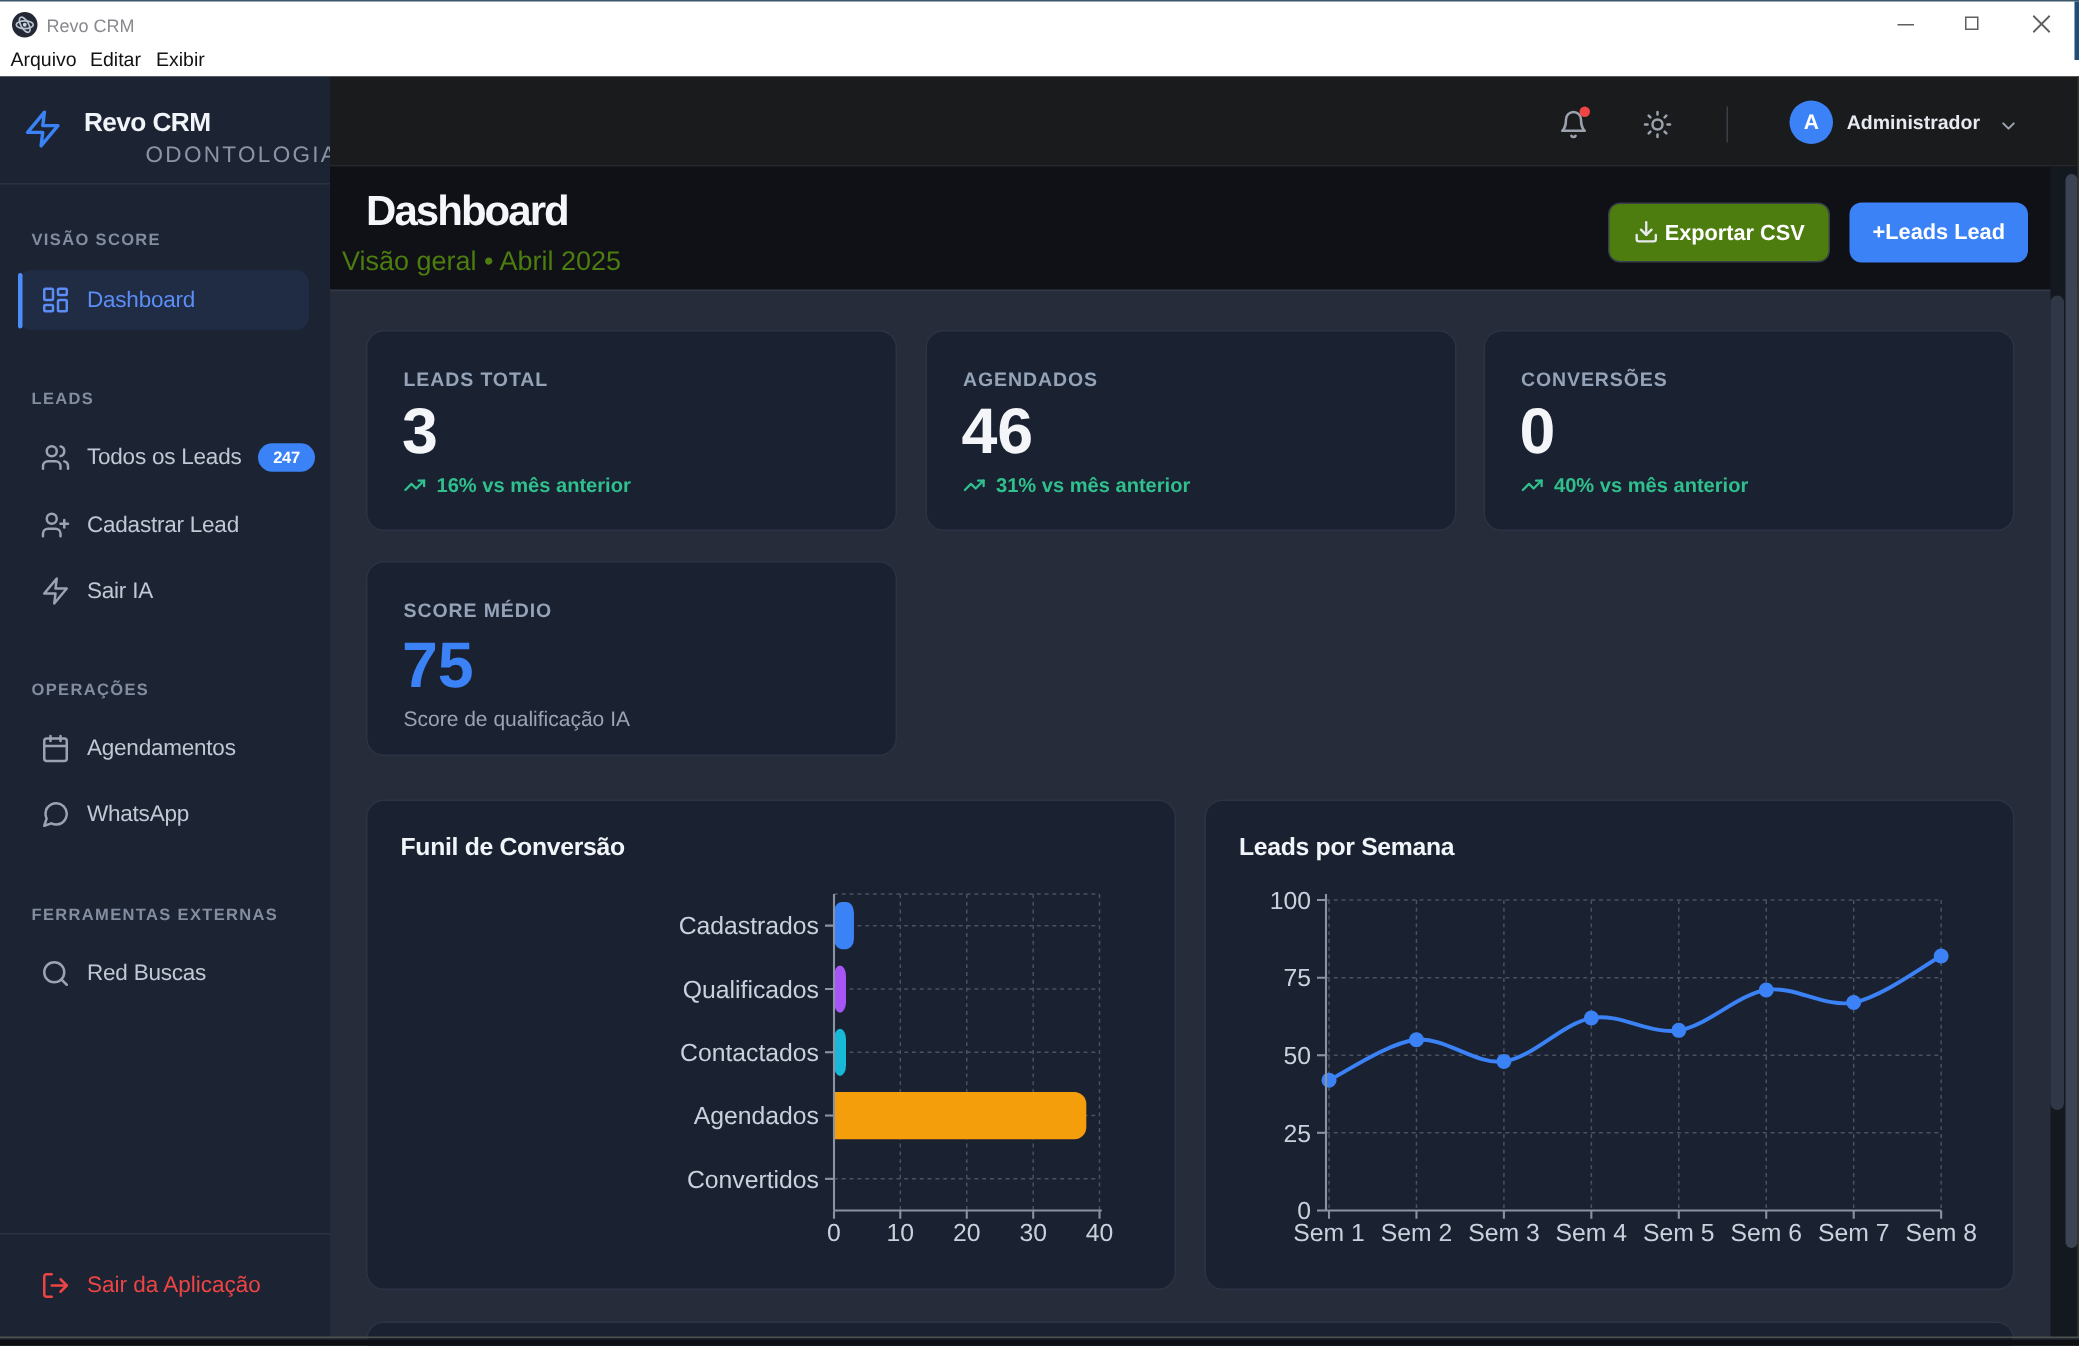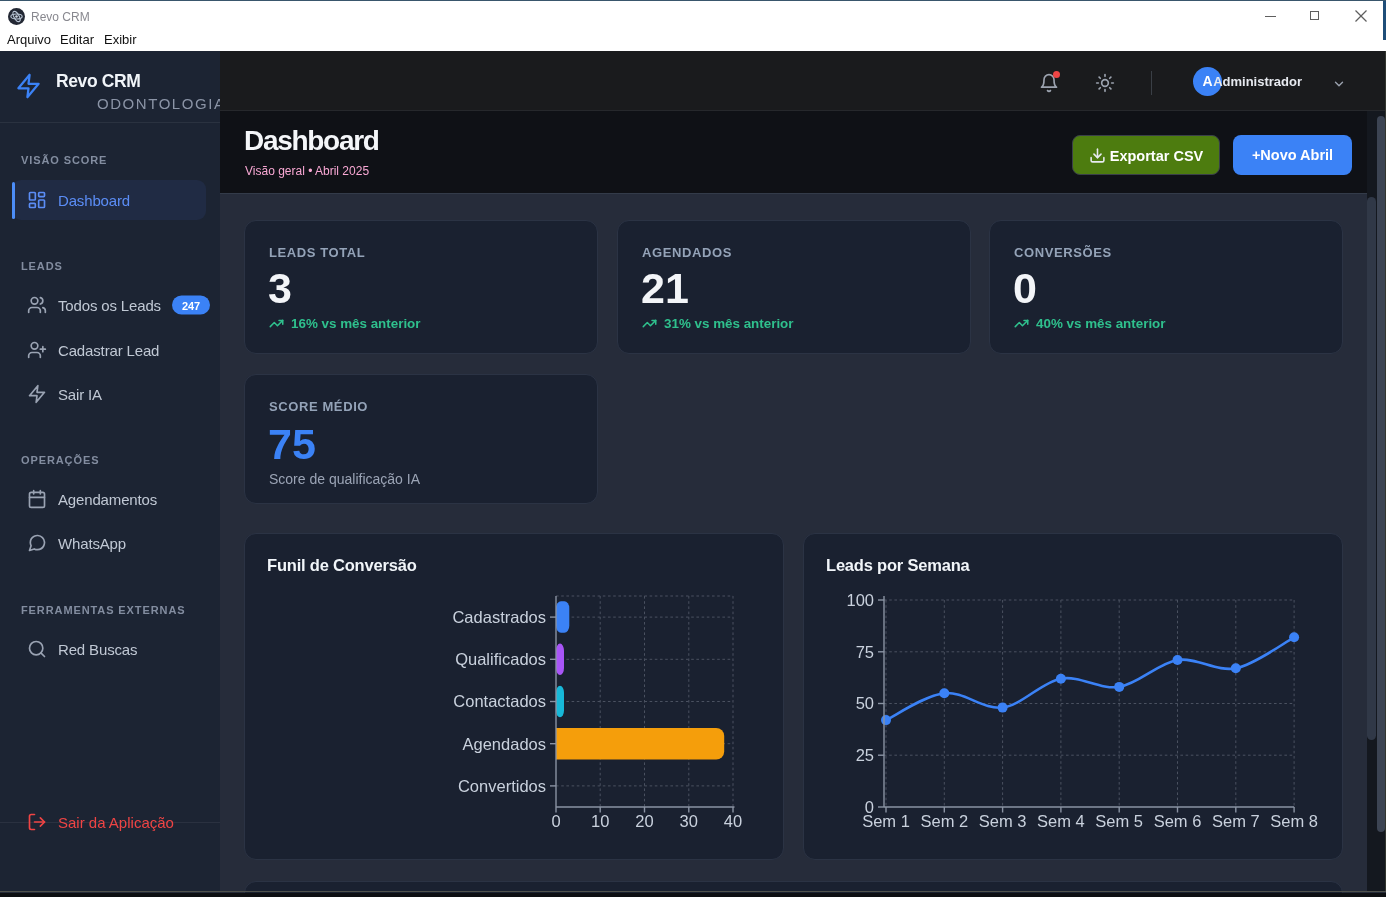--- a/index.html
+++ b/index.html
@@ -27,35 +27,35 @@
     color:#c0c8d4; font-size:15px; letter-spacing:-0.15px; }
   .navitem .nt { position:absolute; left:46px; top:50%; transform:translateY(-50%); }
   .navitem svg { position:absolute; left:15px; top:50%; transform:translateY(-50%); }
   .navitem.active { background:#202b44; color:#5b8df6; }
   .navitem.active::before { content:""; position:absolute; left:0; top:1.5px; bottom:1.5px;
     width:3px; border-radius:3px; background:#4c8df8; }
   #badge247 { position:absolute; right:-4px; top:50%; transform:translateY(-50%);
     background:#3b82f6; color:#fff; font-size:11px; font-weight:bold;
     padding:3.5px 10px; border-radius:999px; }
   #sbdivider { position:absolute; left:0; top:771px; width:220px; height:1px; background:#2a3140; }
-  #sairitem { position:absolute; left:12px; top:751px; width:194px; height:40px; color:#ef4444; font-size:15px;text-align:right; }
+  #sairitem { position:absolute; left:12px; top:786px; width:194px; height:40px; color:#ef4444; font-size:15px;text-align:right; }
   #sairitem .nt { position:absolute; left:46px; top:50%; transform:translateY(-50%); }
   #sairitem svg { position:absolute; left:15px; top:50%; transform:translateY(-50%); }
   
   #header { position:absolute; left:220px; top:51px; width:1166px; height:60px;
     background:#1a1b1d; border-bottom:1px solid #26282c; }
   #hdivider { position:absolute; right:234px; top:20px; height:24px; width:1px; background:#3a3f46; }
   #avatar { position:absolute; right:164px; top:16px; width:29px; height:29px; border-radius:50%;
     background:#3b82f6; color:#fff; font-size:14px; font-weight:bold; text-align:center; line-height:29px; }
-  #admin { position:absolute; right:84px; top:23px; font-size:13px; font-weight:bold; color:#e7eaf0; }
+  #admin { position:absolute; right:66px; top:23px; font-size:13px; font-weight:bold; color:#e7eaf0; }
   
   #band { position:absolute; left:220px; top:111px; width:1166px; height:83px;
     background:#0f1116; border-bottom:1.4px solid #333b49; }
   #pgtitle { position:absolute; left:24px; top:14px; font-size:28px; font-weight:bold; color:#f4f6f9; letter-spacing:-1.3px; }
-  #pgsub { position:absolute; left:25px; top:53px; font-size:12px; color:#f9a8d4; }
+  #pgsub { position:absolute; left:8px; top:53px; font-size:18px; color:#4d7c0f; }
   .btn { position:absolute; top:24px; height:40px; border-radius:8px; font-size:14.5px;
     font-weight:bold; color:#fff; line-height:40px; text-align:center; }
   #btncsv { right:166px; width:148px; background:#4d7c0f; border:1px solid #3a4049; }
   #btnnew { right:34px; width:119px; background:#3b82f6; }
   
   #content { position:absolute; left:220px; top:194px; width:1166px; height:698px;
     background:#262c3a; }
   .card { position:absolute; background:#1a2130; border:1px solid #2b3344; border-radius:12px; }
   .stattitle { position:absolute; left:24px; top:24px; font-size:13px; font-weight:bold;
     letter-spacing:.6px; color:#94a3b8;text-align:right; }
@@ -202,35 +202,35 @@
 
 <div id="band">
   <div id="pgtitle">Dashboard</div>
   <div id="pgsub">Visão geral • Abril 2025</div>
   <div class="btn" id="btncsv">
     <svg width="17" height="17" viewBox="0 0 24 24" style="vertical-align:-3px;margin-right:4px;" fill="none" stroke="#e7eaf0" stroke-width="2.2" stroke-linecap="round" stroke-linejoin="round">
       <path d="M21 15v4a2 2 0 0 1-2 2H5a2 2 0 0 1-2-2v-4"></path>
       <polyline points="7 10 12 15 17 10"></polyline>
         <line x1="12" y1="15" x2="12" y2="3"></line>
     </svg>Exportar CSV</div>
-  <div class="btn" id="btnnew">+Novo Abril</div>
+  <div class="btn" id="btnnew">+Leads Lead</div>
 </div>
 
 <div id="content">
   <div class="card" style="left:24px; top:26px; width:354px; height:134px;">
     <div class="stattitle">LEADS TOTAL</div>
     <div class="statval">3</div>
     <div class="statgrow"><svg width="15" height="15" viewBox="0 0 24 24" fill="none" stroke="#2fc08d" stroke-width="2.4" stroke-linecap="round" stroke-linejoin="round">
           <polyline points="22 7 13.5 15.5 8.5 10.5 2 17"></polyline>
           <polyline points="16 7 22 7 22 13"></polyline>
         </svg>16% vs mês anterior</div>
   </div>
   <div class="card" style="left:397px; top:26px; width:354px; height:134px;">
     <div class="stattitle">AGENDADOS</div>
-    <div class="statval">21</div>
+    <div class="statval">46</div>
     <div class="statgrow"><svg width="15" height="15" viewBox="0 0 24 24" fill="none" stroke="#2fc08d" stroke-width="2.4" stroke-linecap="round" stroke-linejoin="round">
           <polyline points="22 7 13.5 15.5 8.5 10.5 2 17"></polyline>
           <polyline points="16 7 22 7 22 13"></polyline>
         </svg>31% vs mês anterior</div>
   </div>
   <div class="card" style="left:769px; top:26px; width:354px; height:134px;">
     <div class="stattitle">CONVERSÕES</div>
     <div class="statval">0</div>
     <div class="statgrow"><svg width="15" height="15" viewBox="0 0 24 24" fill="none" stroke="#2fc08d" stroke-width="2.4" stroke-linecap="round" stroke-linejoin="round">
           <polyline points="22 7 13.5 15.5 8.5 10.5 2 17"></polyline>

